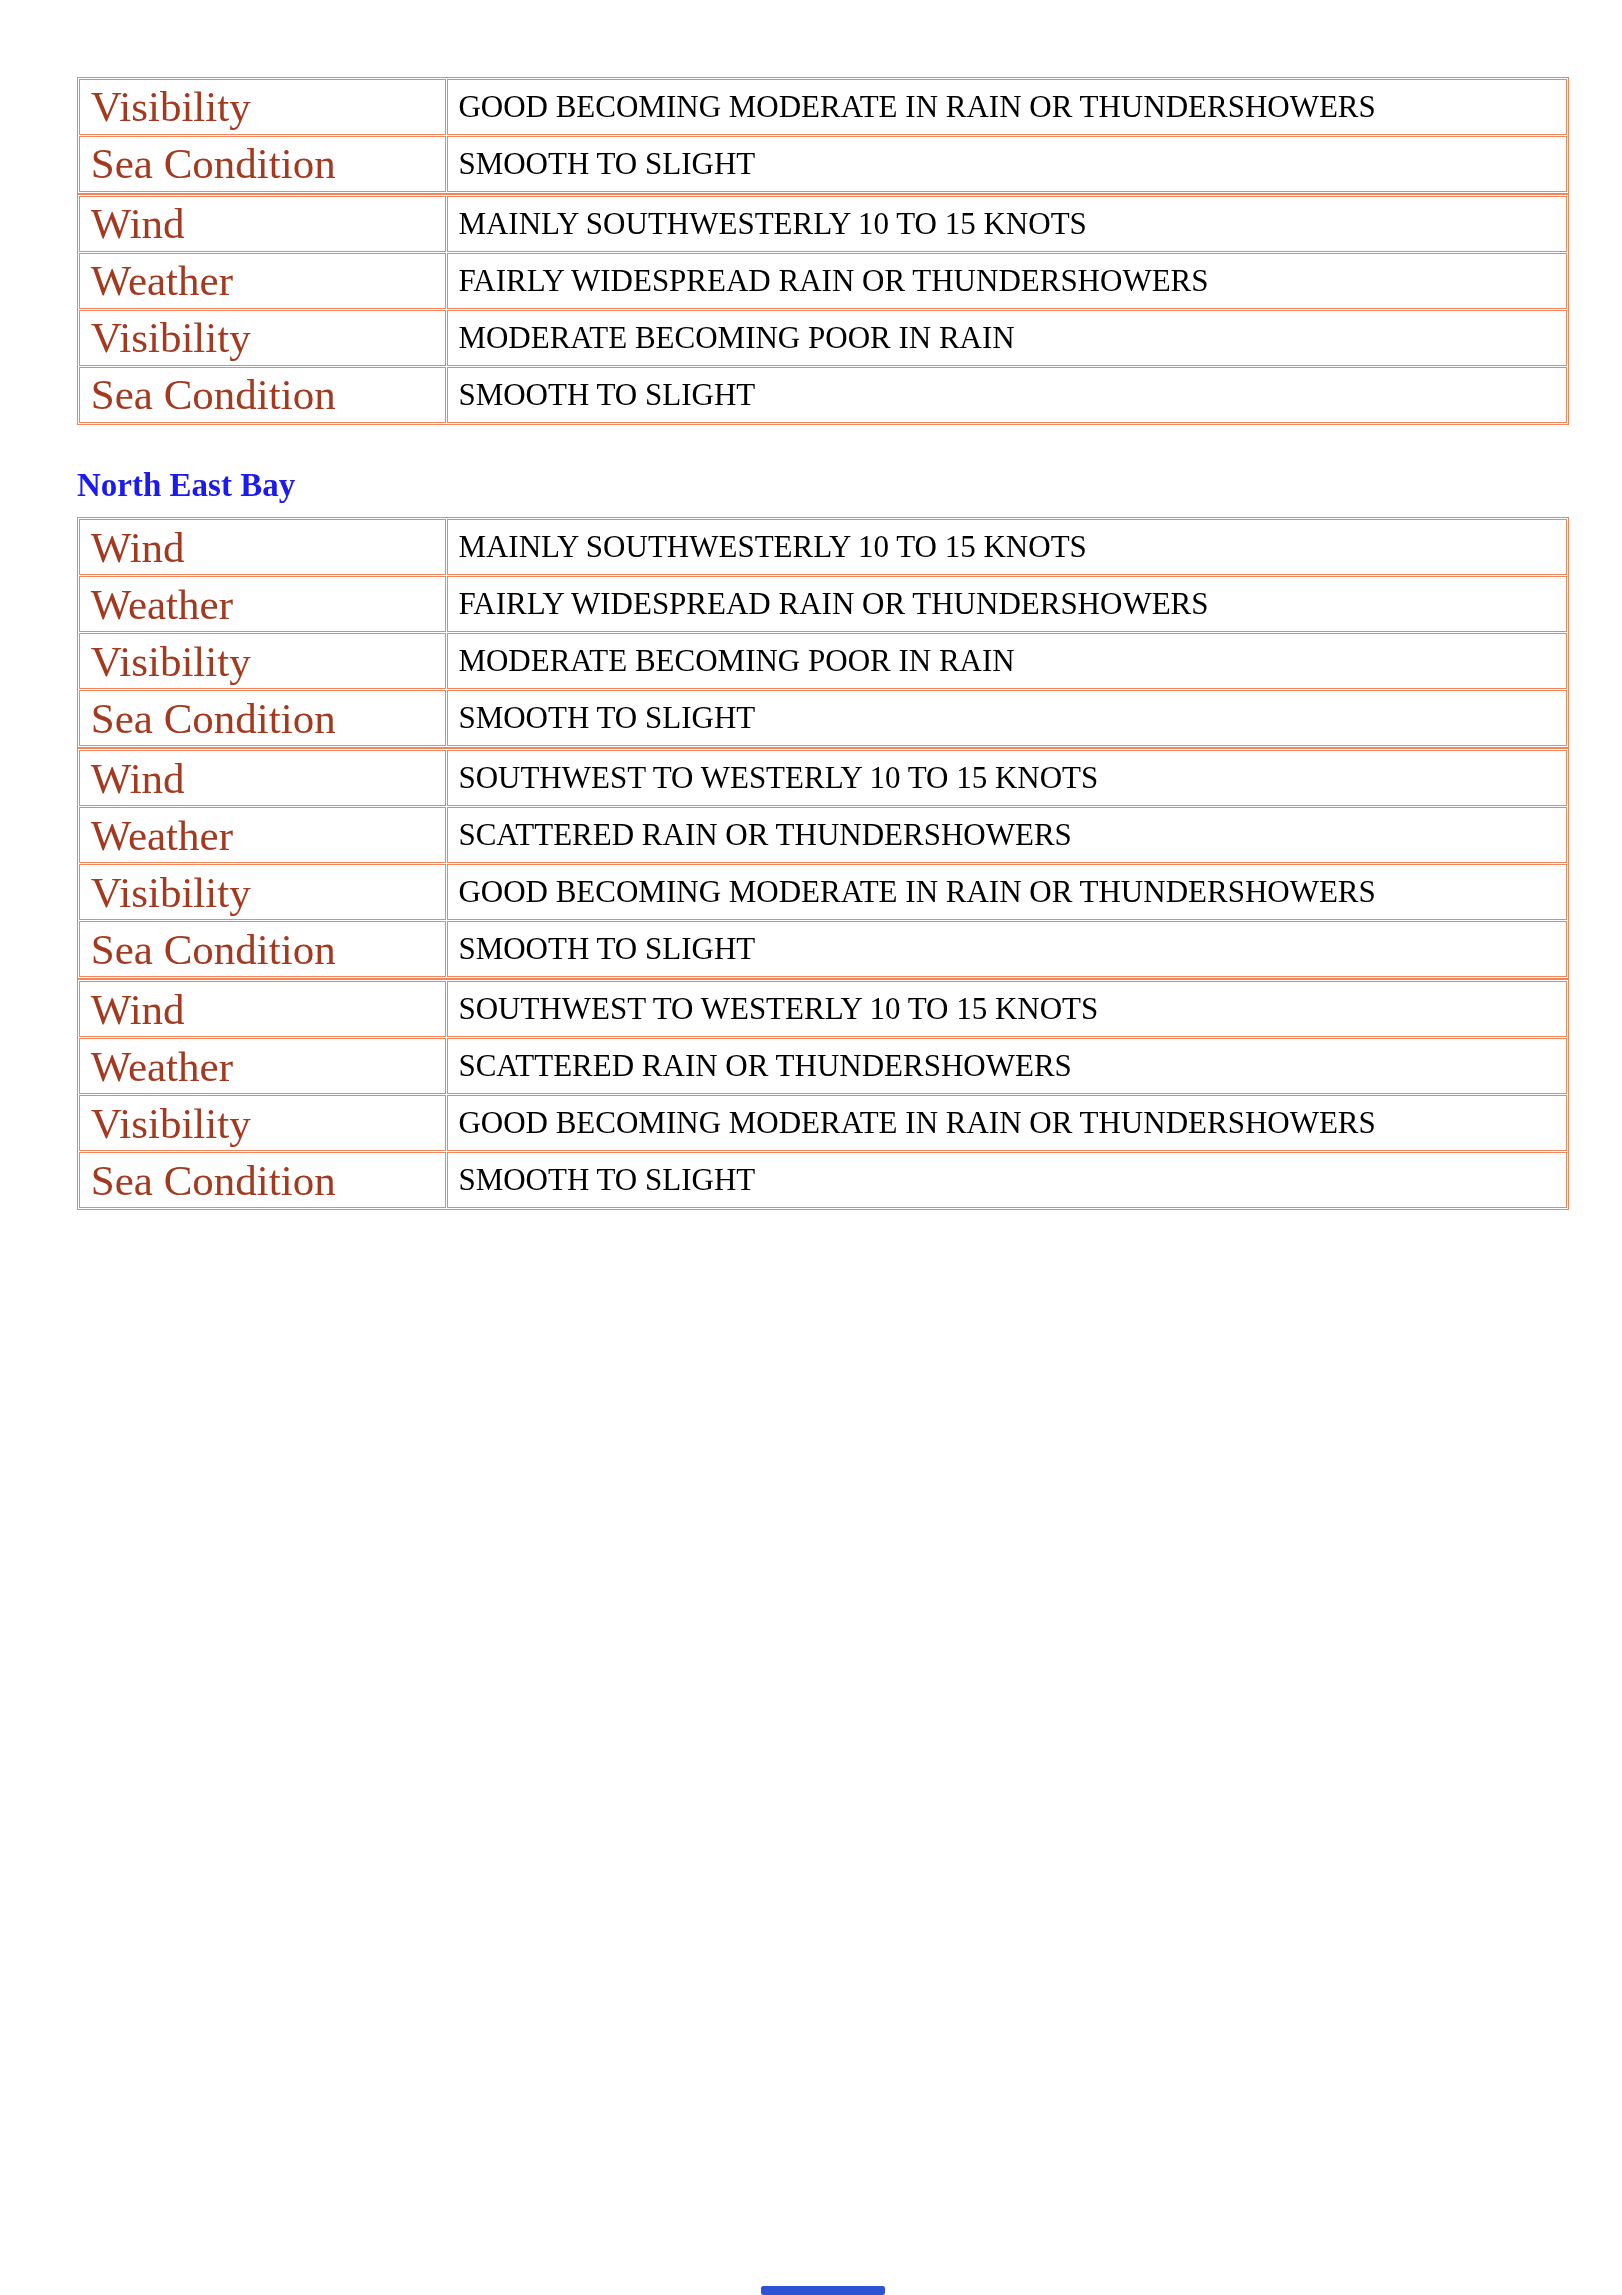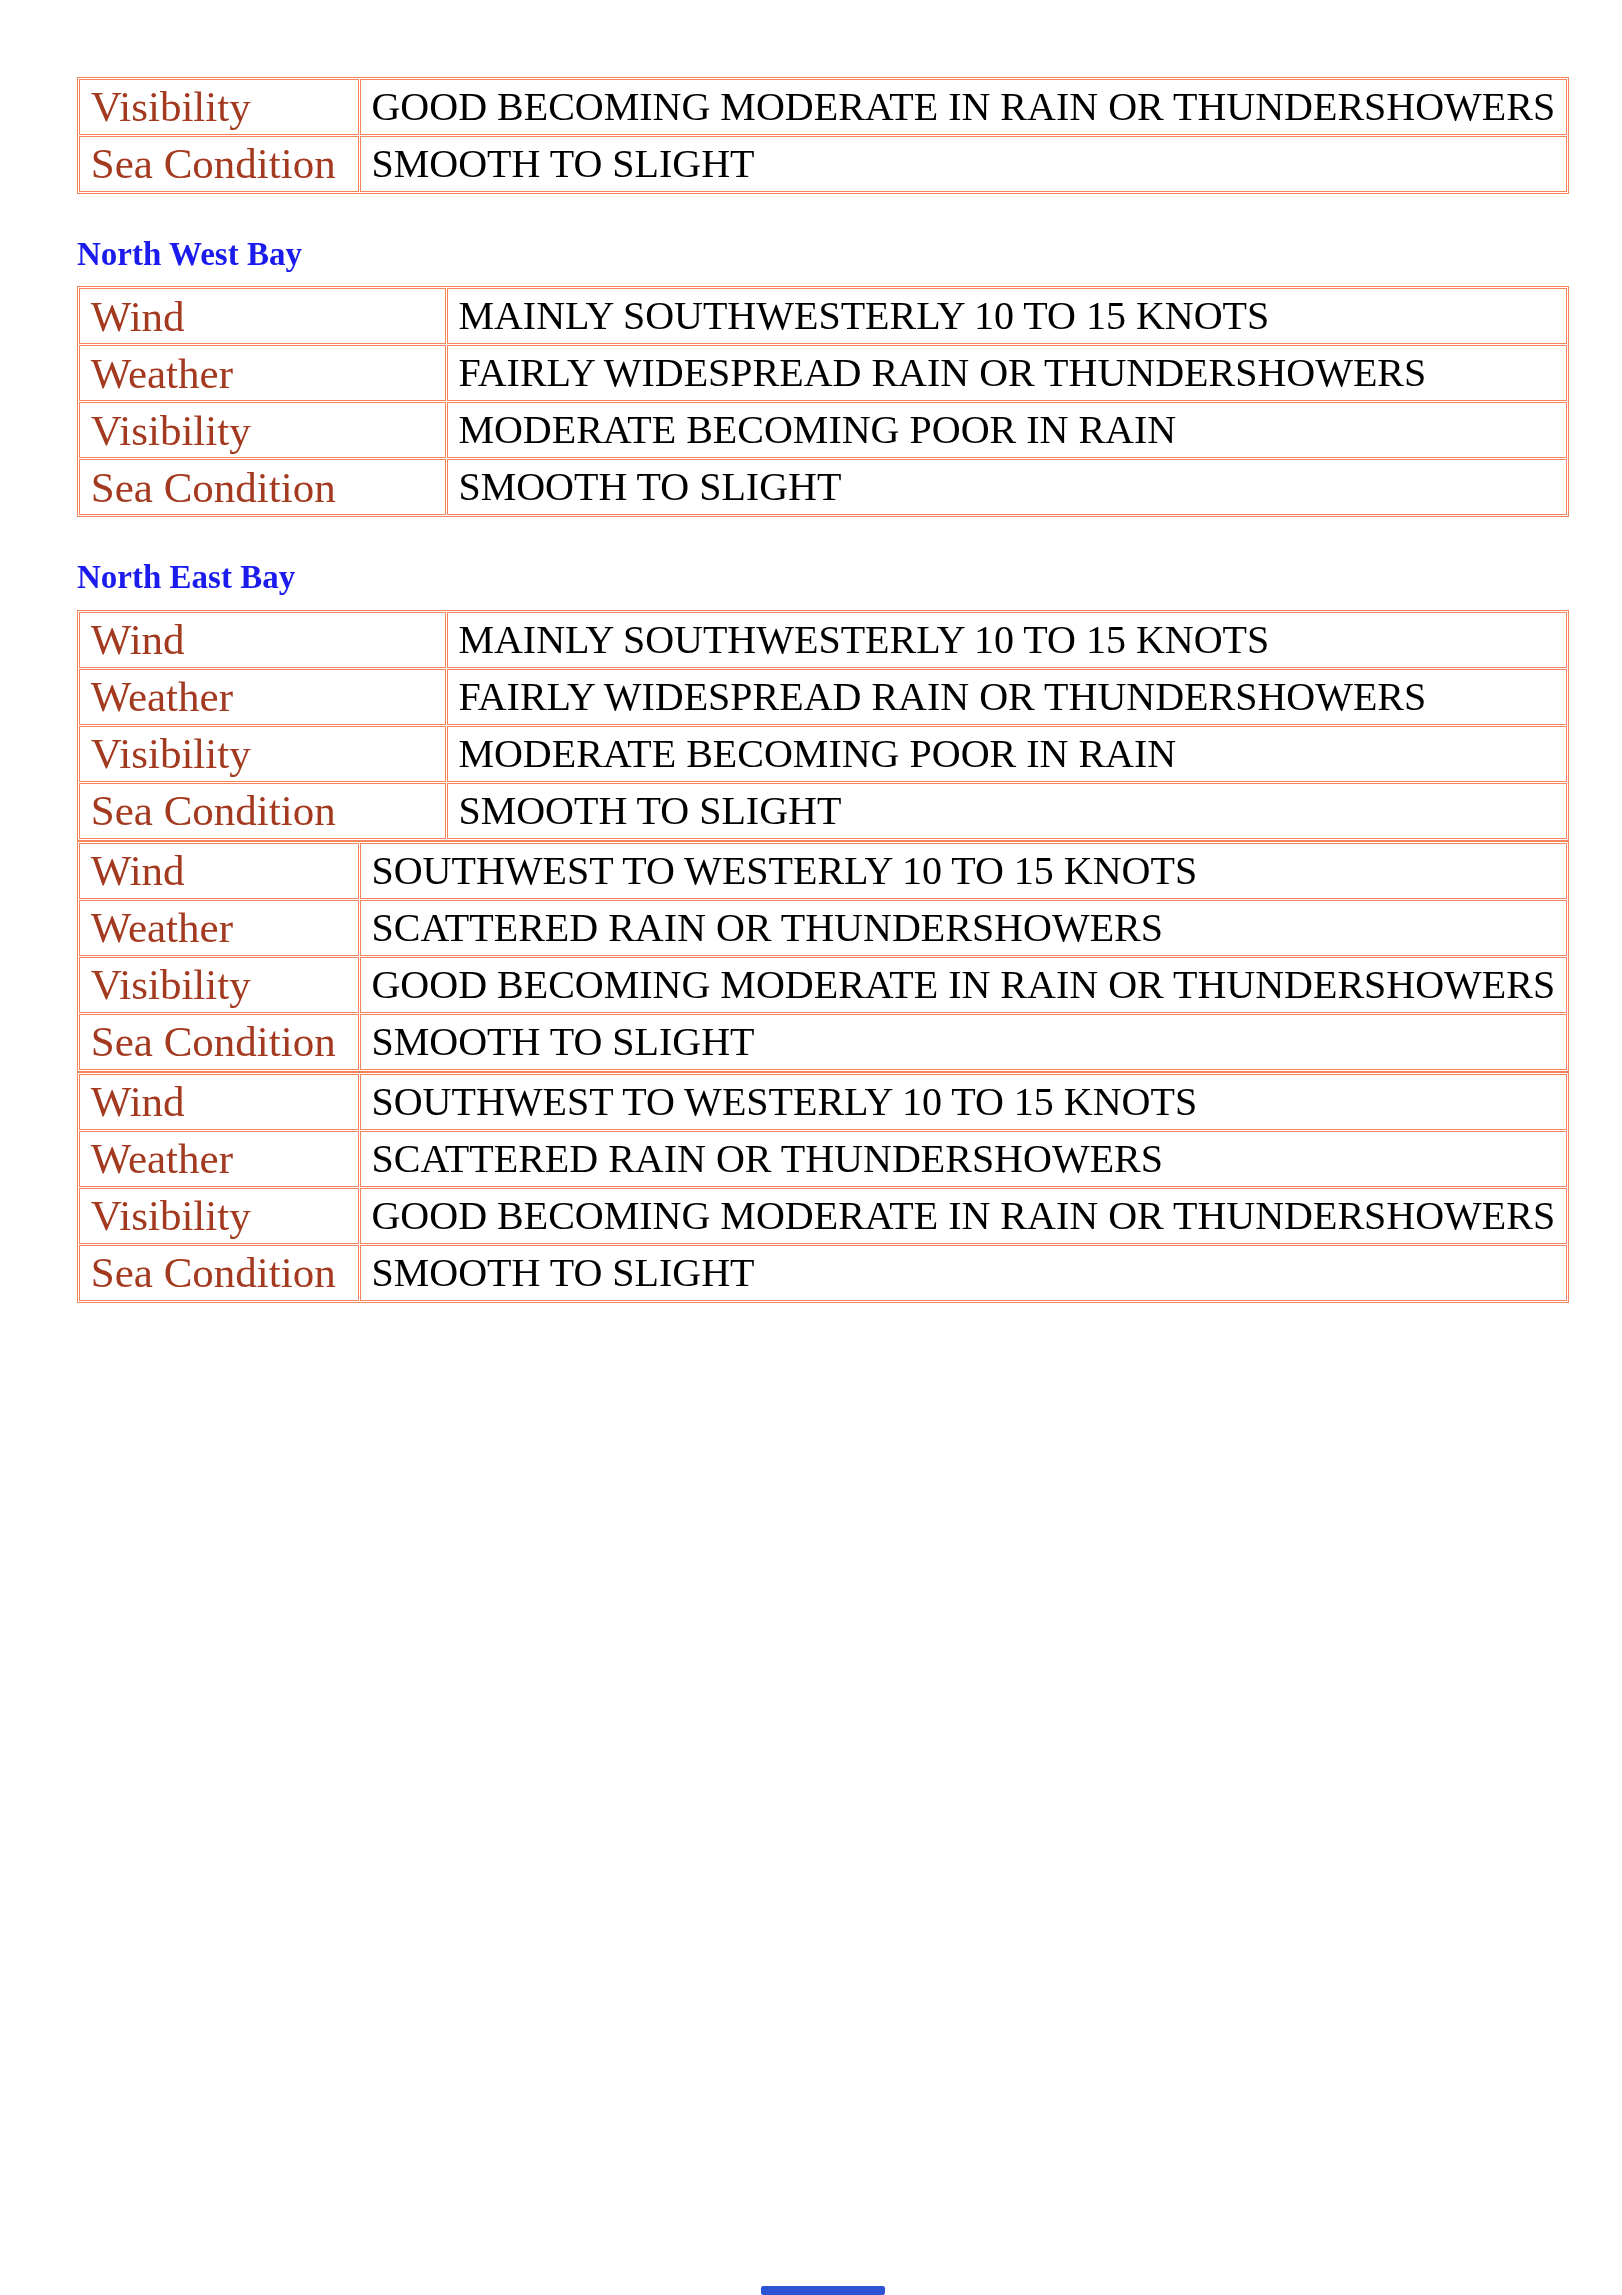--- a/index.html
+++ b/index.html
@@ -37,21 +37,21 @@
     overflow: hidden;
   }
   td.cell-label {
     width: 343px;
     color: var(--label-color, #a33a1f);
     font-size: 43px;
     line-height: 1.1;
   }
   td.cell-value {
     color: var(--value-color, #000000);
-    font-size: 40px;
+    font-size: 31px;
     line-height: 1.1;
   }
   h2.region-heading {
     color: var(--heading-color, #1b1bee);
     font-size: 33px;
     font-weight: bold;
     margin: 42px 0 12.4px 0;
     line-height: 1.15;
   }
   .bottom-bar {
@@ -79,21 +79,20 @@
 
   <tr>
     <td class="cell-label">Sea Condition</td>
     <td class="cell-value">SMOOTH TO SLIGHT</td>
   </tr>
 </tbody>
     </table>
 
     <div id="sections-container">
   <section>
-    <h2 class="region-heading">North West Bay</h2>
     <table class="forecast">
       <tbody>
   <tr>
     <td class="cell-label">Wind</td>
     <td class="cell-value">MAINLY SOUTHWESTERLY 10 TO 15 KNOTS</td>
   </tr>
 
   <tr>
     <td class="cell-label">Weather</td>
     <td class="cell-value">FAIRLY WIDESPREAD RAIN OR THUNDERSHOWERS</td>

